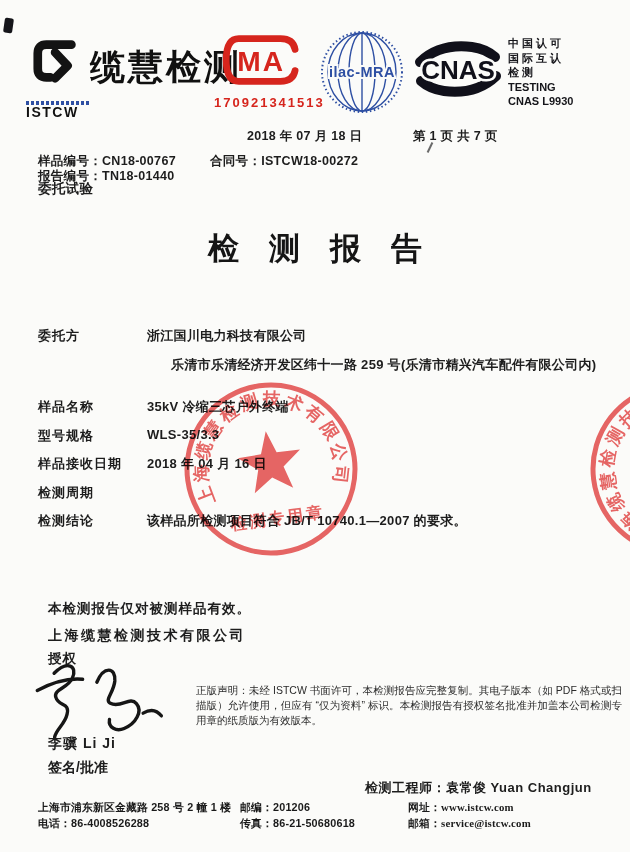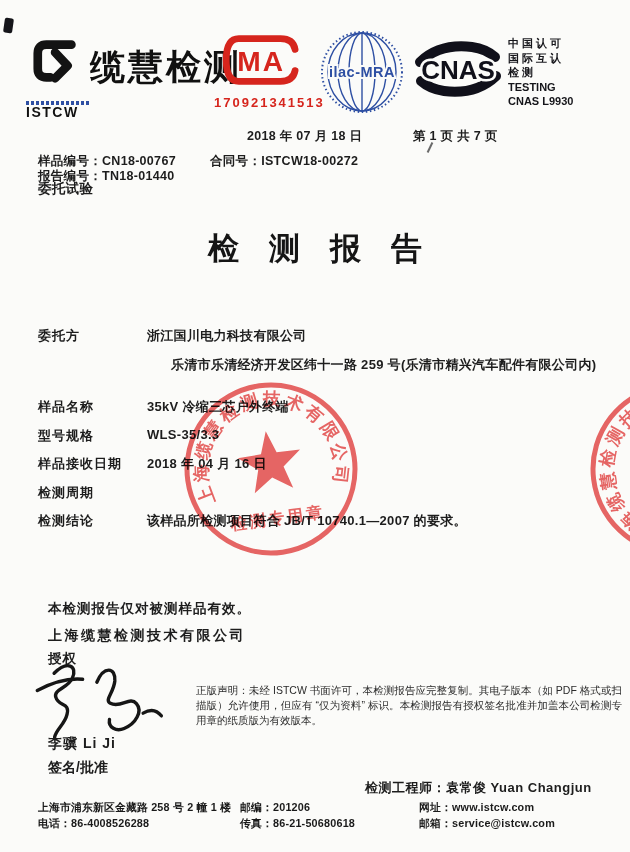--- a/index.html
+++ b/index.html
@@ -39,21 +39,21 @@
   .company{left:48px;top:627px;font-size:14px;font-weight:700;letter-spacing:2.5px;}
   .authorize{left:48px;top:650px;font-size:13.5px;font-weight:700;letter-spacing:1px;}
   .sig{left:26px;top:656px;transform:rotate(-4deg);}
   .signer{left:48px;top:735px;font-size:14px;font-weight:700;letter-spacing:1px;}
   .signlabel{left:48px;top:759px;font-size:14px;font-weight:700;}
   .disclaimer{left:196px;top:683px;width:426px;font-size:10.5px;line-height:15px;
               font-weight:400;color:#2b2b2b;text-align:justify;}
   .engineer{left:365px;top:779px;font-size:13px;font-weight:700;letter-spacing:.5px;}
   
   .foot{font-size:10.8px;font-weight:700;line-height:16px;color:#1a1a1a;letter-spacing:.2px;}
-  .fc1{left:38px;top:799px;}.fc2{left:240px;top:799px;}.fc3{left:419px;top:799px;}
+  .fc1{left:38px;top:799px;}.fc2{left:240px;top:799px;}.fc3{left:408px;top:799px;font-family:Liberation Serif, serif;}
   
   .stamp{mix-blend-mode:multiply;opacity:.8;}
   .stamp-main{left:176px;top:374px;transform:rotate(-8deg);}
   .stamp-edge{left:582px;top:374px;transform:rotate(-52deg);}
   .stamp text{font-family:"Liberation Serif",serif;}
   
   .art1{left:4px;top:18px;width:9px;height:15px;background:#15151a;border-radius:2px;transform:rotate(8deg);}
   .art2{left:429px;top:142px;width:2px;height:11px;background:#6a6a6a;transform:rotate(26deg);}
 </style>
 </head>

